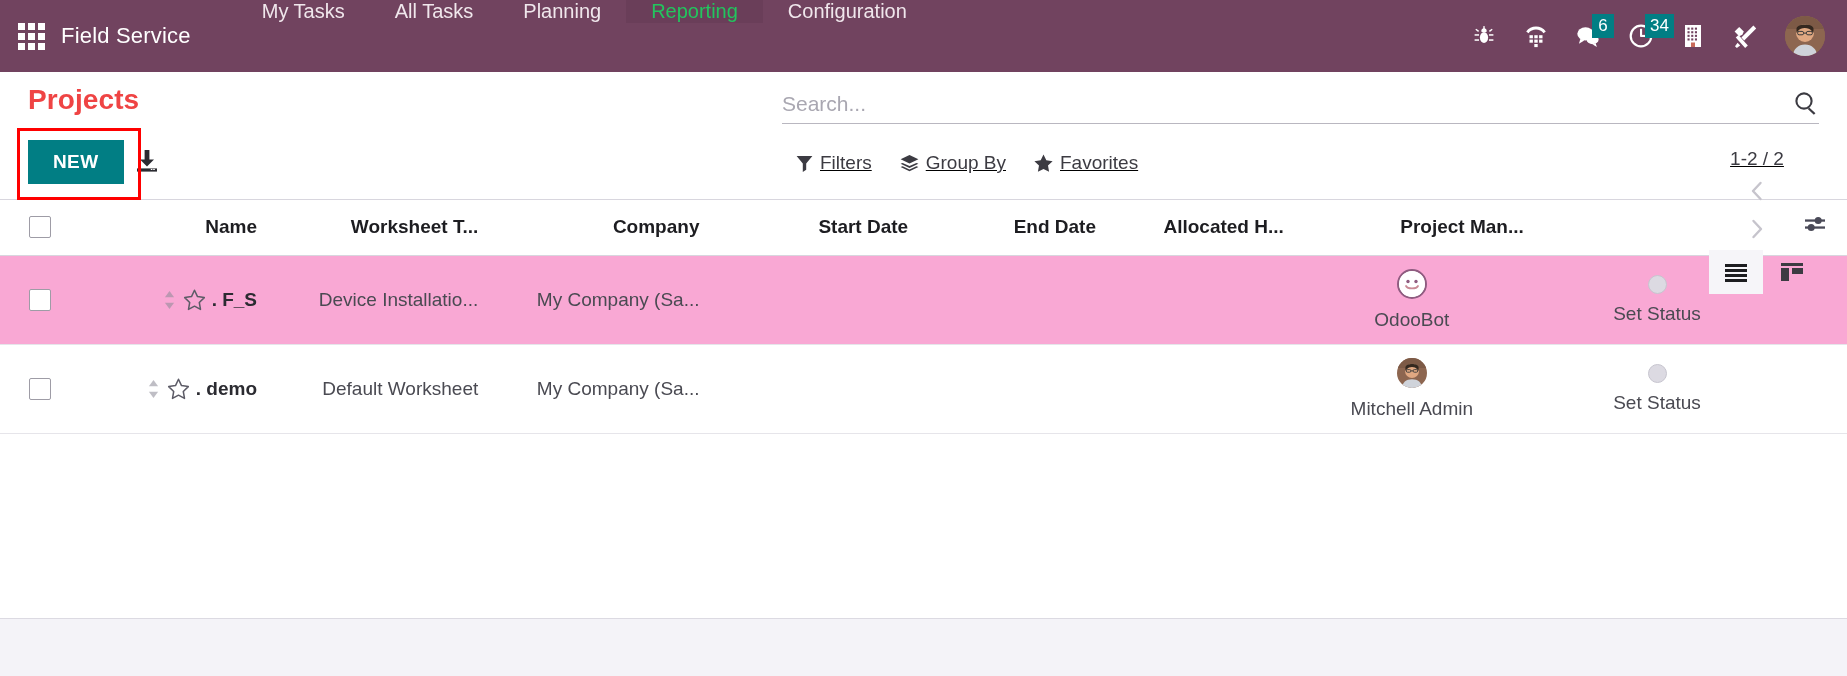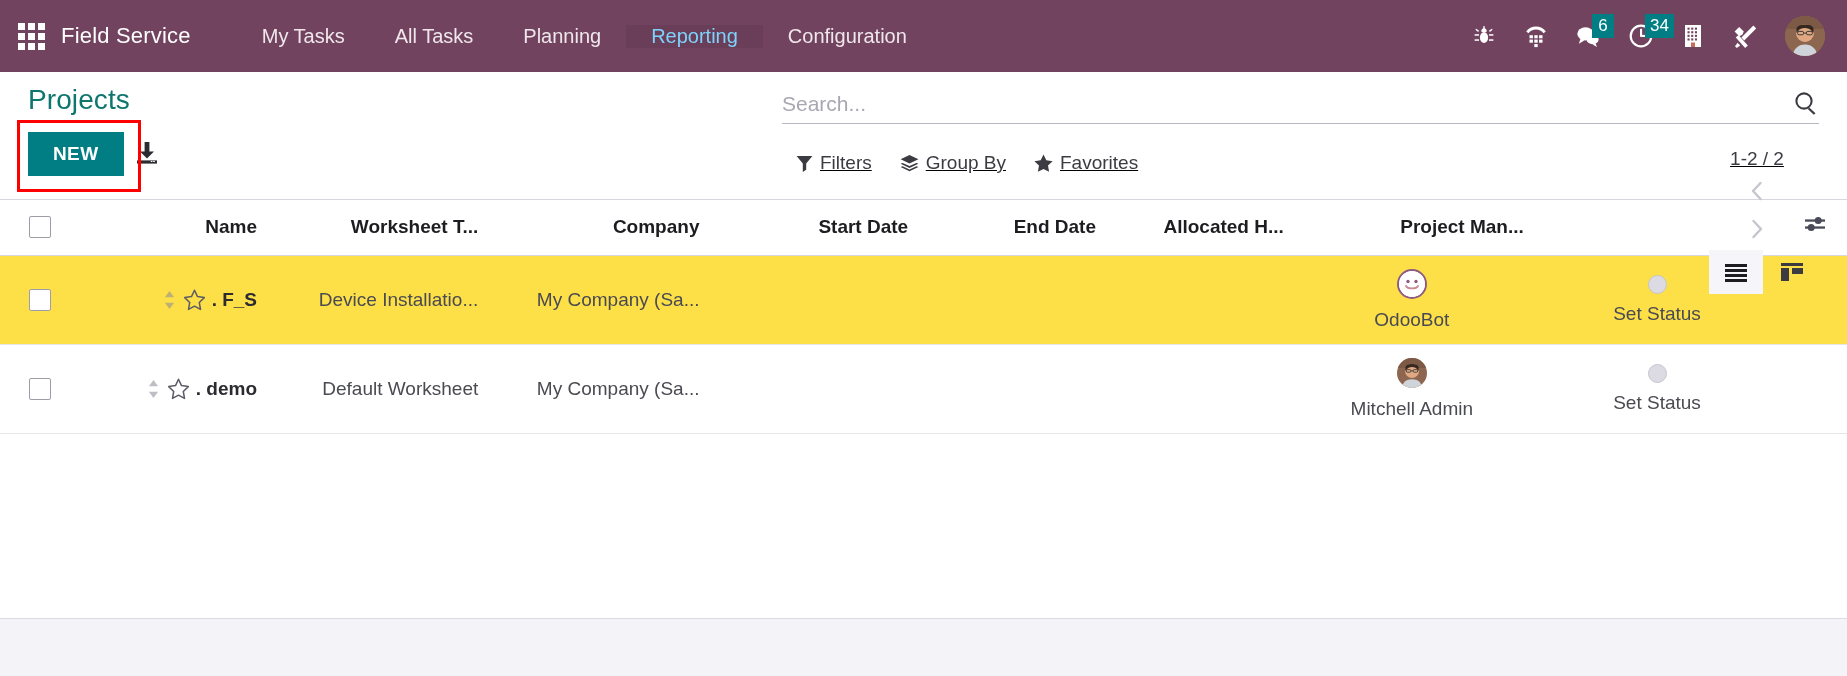--- a/index.html
+++ b/index.html
@@ -41,31 +41,31 @@
     align-items: center;
     font-size: 22px;
     font-weight: 400;
     letter-spacing: .2px;
     padding-right: 46px;
     color: #ffffff;
     cursor: pointer;
     white-space: nowrap;
   }
 
-  .nav-menu { display: flex; align-items: center; }
+  .nav-menu { display: flex; align-items: flex-start; }
   .nav-item {
     display: flex;
     align-items: center;
     padding: 0 25px;
     font-size: 20px;
     color: #f0e7ec;
     cursor: pointer;
     white-space: nowrap;
   }
-  .nav-item.active { background: #6a3e59; color: #7dd3fc; }
+  .nav-item.active { background: #6a3e59; color: #22c55e; }
 
   .nav-systray {
     margin-left: auto;
     display: flex;
     align-items: center;
     padding-right: 22px;
     gap: 26px;
   }
   .sys-btn {
     position: relative;
@@ -103,24 +103,24 @@
     padding: 0 0 0 0;
     position: relative;
     height: 128px;
   }
   .cp-inner { display: flex; height: 100%; }
   .cp-left { width: 782px; position: relative; padding-left: 28px; padding-top: 12px; }
   .cp-right { flex: 1; position: relative; }
 
   .page-title {
     font-size: 28px;
-    color: #0f766e;
-    font-weight: 400;
+    color: #ef4444;
+    font-weight: 700;
     letter-spacing: .1px;
-    margin-bottom: 16px;
+    margin-bottom: 24px;
   }
 
   .cp-buttons { display: flex; align-items: center; gap: 10px; position: relative; }
   .btn-new {
     background: #017e84;
     color: #ffffff;
     border: none;
     font-size: 19px;
     font-weight: 700;
     letter-spacing: .4px;
@@ -219,21 +219,21 @@
     font-size: 19px;
     color: #4a4a52;
     padding: 13px 8px;
     text-align: right;
     white-space: nowrap;
     overflow: hidden;
     text-overflow: ellipsis;
     border-bottom: 1px solid #e6e5ea;
     vertical-align: middle;
   }
-  tbody tr.hovered { background: #fde047; }
+  tbody tr.hovered { background: #f9a8d4; }
   tbody td.left { text-align: left; }
   tbody td.center { text-align: center; }
 
   .col-cb { width: 76px; }
   .col-name { width: 178px; }
   .col-ws { width: 212px; }
   .col-company { width: 212px; }
   .col-start { width: 200px; }
   .col-end { width: 180px; }
   .col-alloc { width: 180px; }

